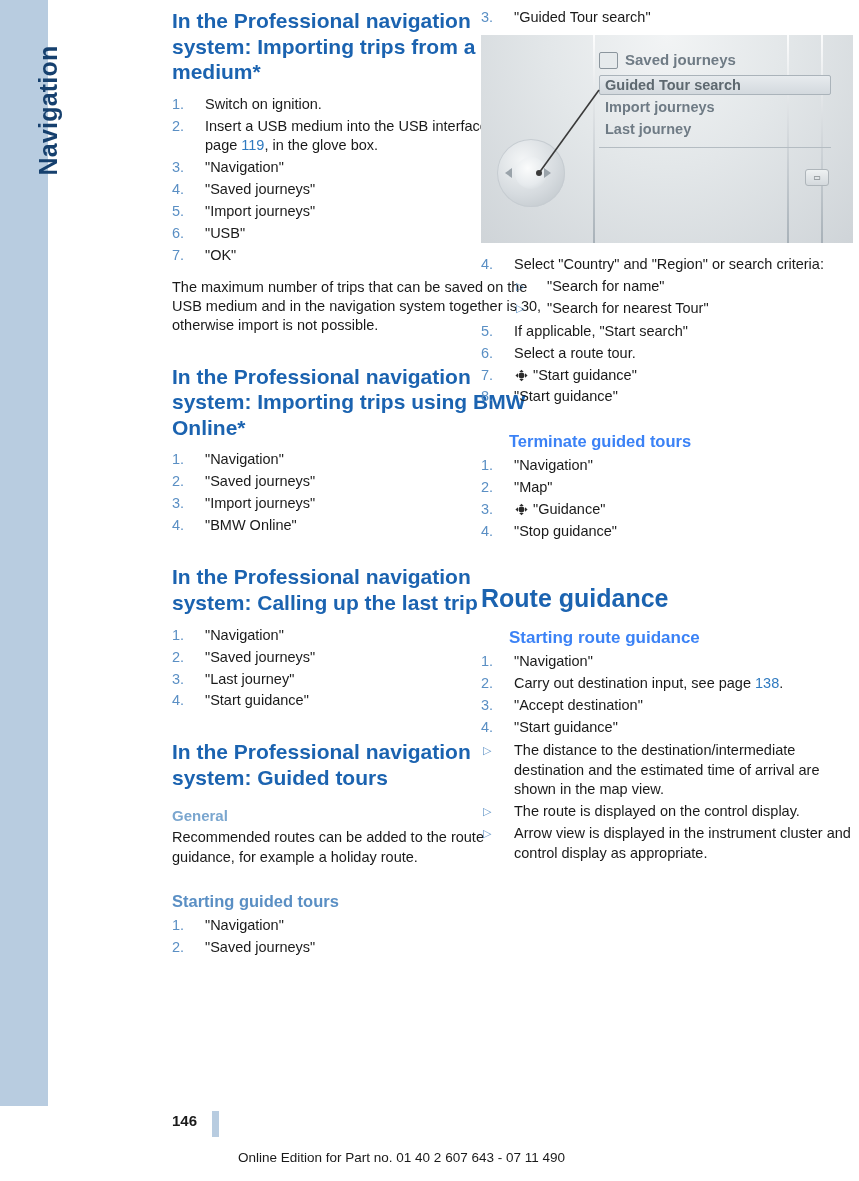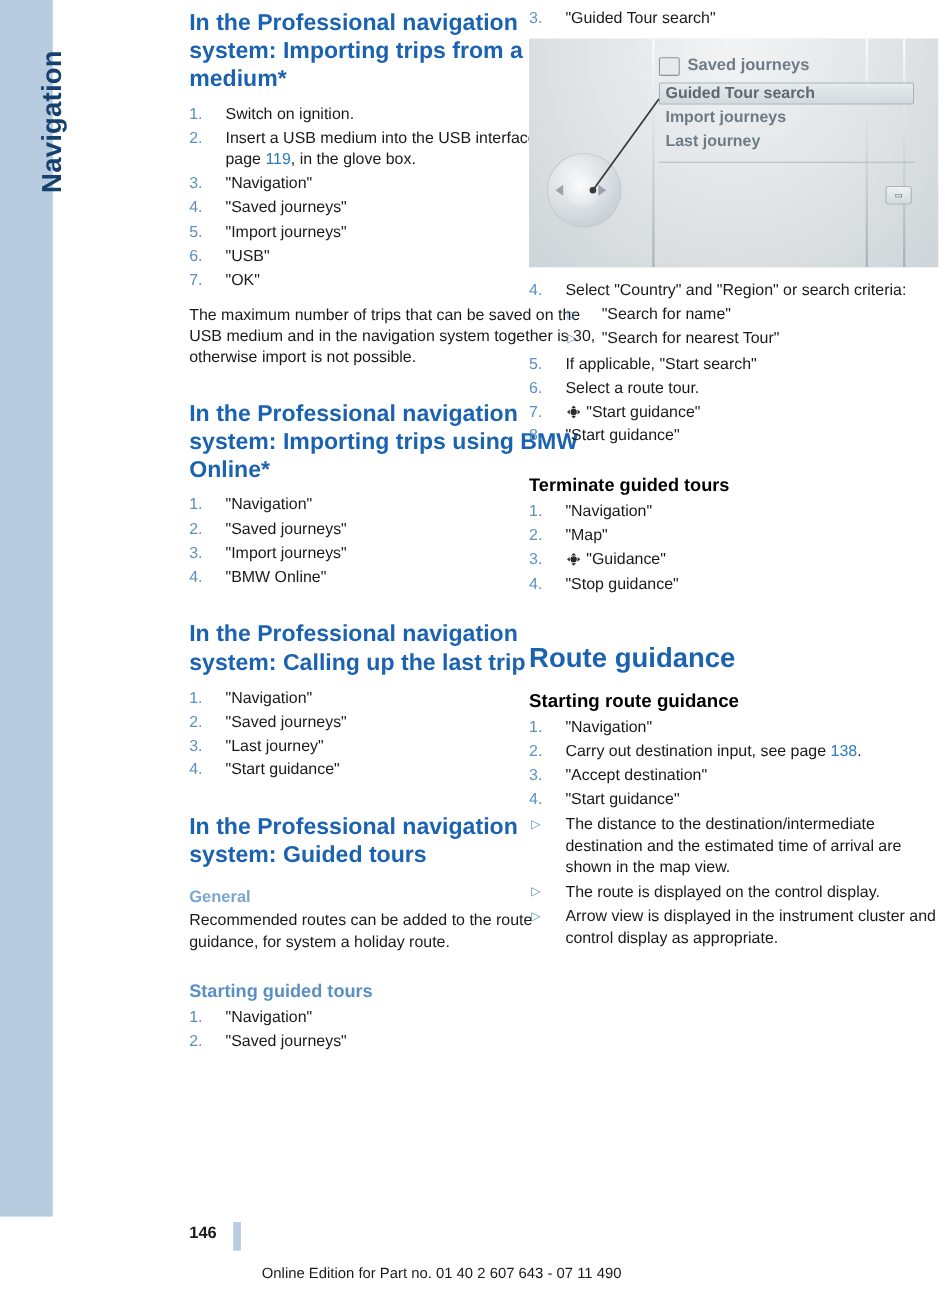--- a/index.html
+++ b/index.html
@@ -59,21 +59,22 @@
     line-height: 1.22;
   }
   .h2 {
     font-size: 16.5px;
     font-weight: bold;
     color: #5a8fc4;
     margin: 0 0 4px 0;
     line-height: 1.25;
   }
   .h2.dark {
-    color: #000000;
+    color: #3b82f6;
+    margin-left: 28px;
   }
   .h3 {
     font-size: 15px;
     font-weight: bold;
     color: #7aa6cf;
     margin: 0 0 3px 0;
     line-height: 1.25;
   }
   p.body {
     font-size: 14.5px;
@@ -335,21 +336,21 @@
       <li>"Last journey"</li>
       <li>"Start guidance"</li>
     </ol>
 
     <div class="sp-26"></div>
 
     <div class="h1">In the Professional navigation system: Guided tours</div>
 
     <div class="sp-6"></div>
     <div class="h3">General</div>
-    <p class="body">Recommended routes can be added to the route guidance, for system a holiday route.</p>
+    <p class="body">Recommended routes can be added to the route guidance, for example a holiday route.</p>
 
     <div class="sp-18"></div>
     <div class="h2">Starting guided tours</div>
     <ol class="steps">
       <li>"Navigation"</li>
       <li>"Saved journeys"</li>
     </ol>
   </div>
 
   <div class="col col-right" style="top:8px;">

